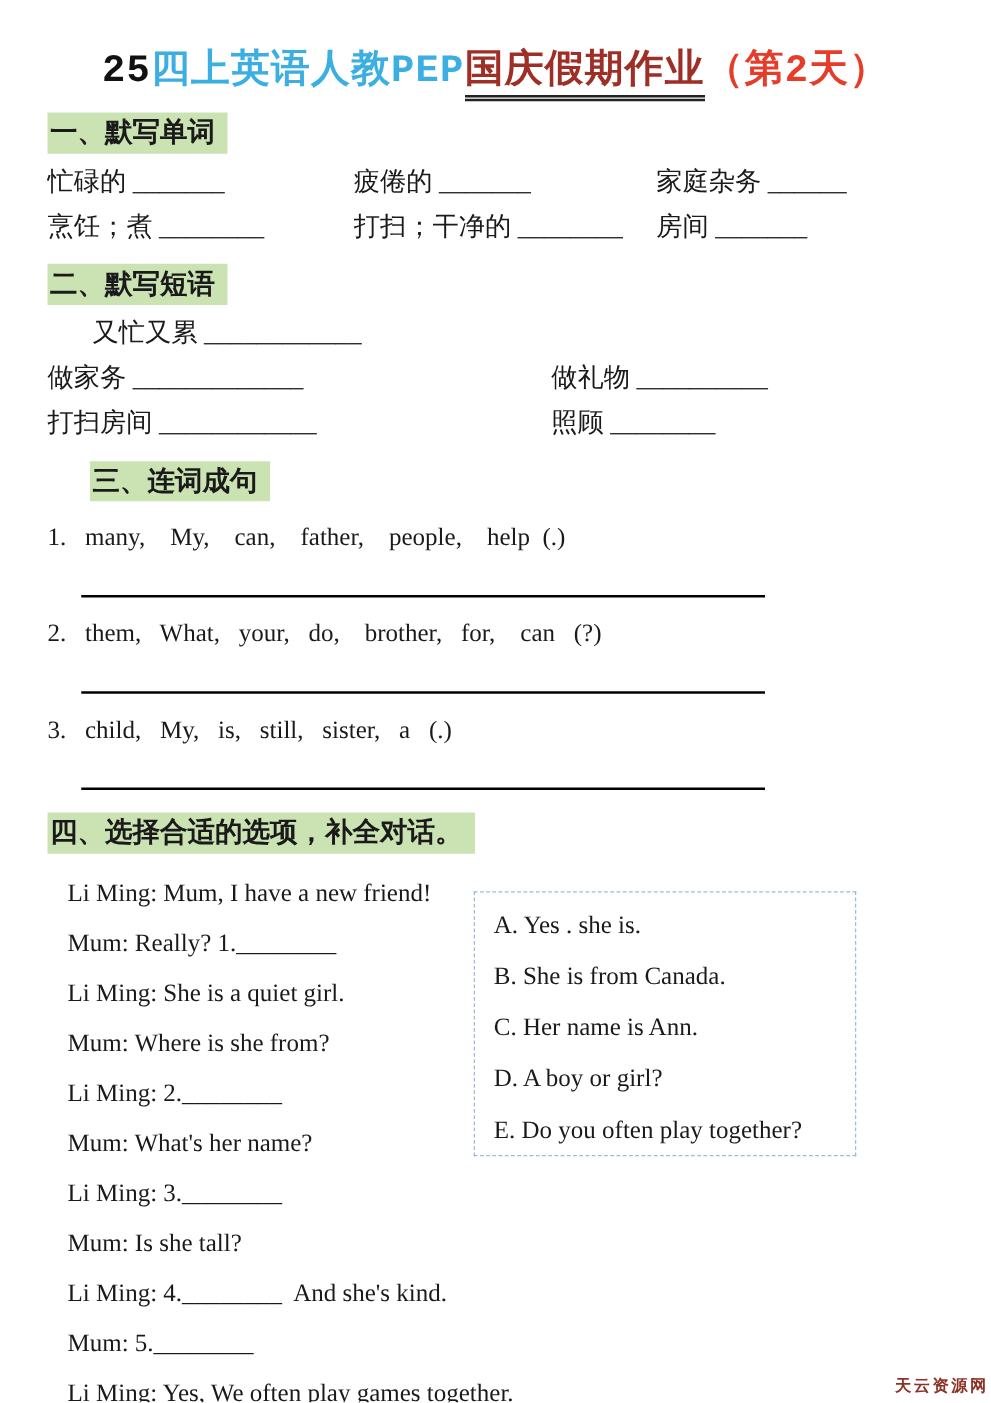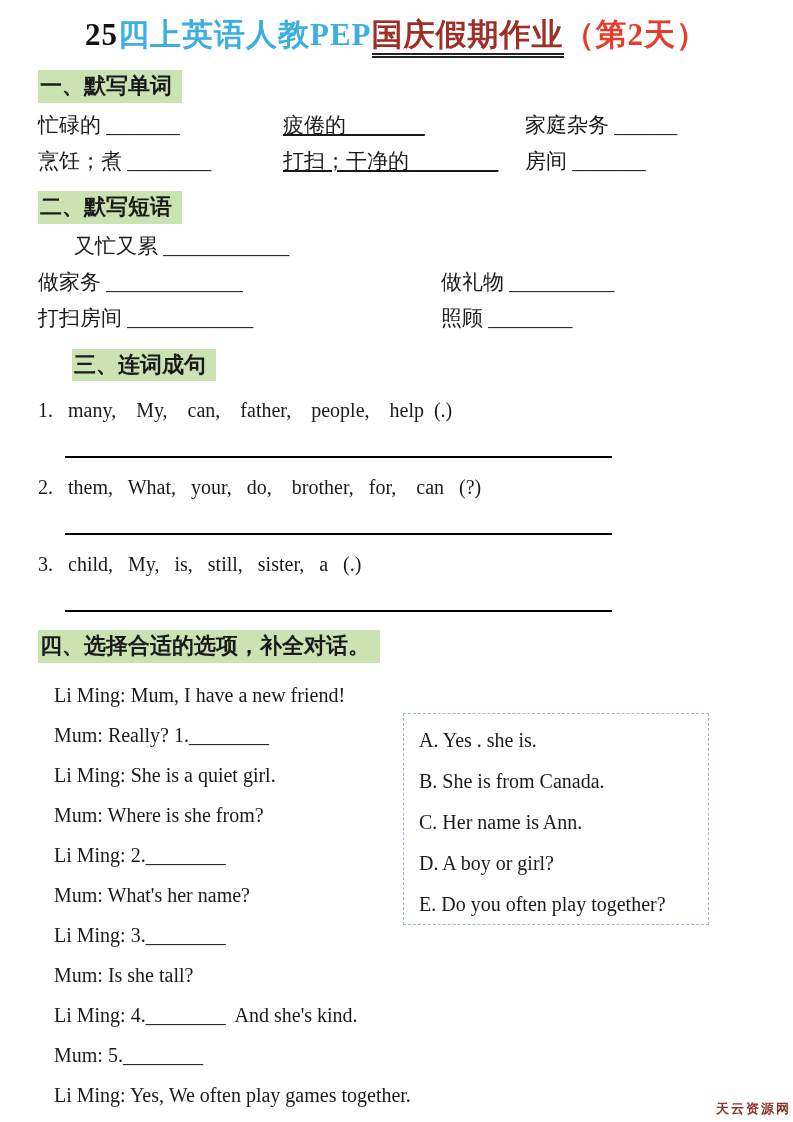--- a/index.html
+++ b/index.html
@@ -9,23 +9,23 @@
     background:#ffffff;
     overflow:hidden;
     font-family:"Liberation Serif","DejaVu Serif",serif;
     color:#1a1a1a;
   }
   .content{padding:0 38px;}
 
   
   .title{
     margin:0;
-    padding-top:14px;
+    padding-top:34px;
     text-align:center;
-    font-family:Liberation Serif, serif;
+    font-family:Liberation Mono, monospace;
     font-weight:bold;
     font-size:31px;
     letter-spacing:1px;
     white-space:nowrap;
   }
   .t-num{color:#111111;}
   .t-blue{color:#3BAEE2;}
   .t-dr{color:#9E2F26;border-bottom:5px double #222222;padding-bottom:1px;}
   .t-br{color:#E63C2A;}
 
@@ -47,21 +47,21 @@
   
   .w-row{
     display:flex;
     font-size:21px;
     margin-top:8px;
     line-height:1.35;
     white-space:pre;
     justify-content:space-between;
   }
   .s1 .c1{width:245px;}
-  .s1 .c2{width:242px;text-decoration:underline;}
+  .s1 .c2{width:242px;}
   .s1 .c3{flex:1;}
   .s2 .c1{width:367px;}
   .s2 .c2{flex:1;margin-left:36px;}
 
   
   .q{
     font-size:20px;
     margin-top:16px;
     white-space:pre;
     line-height:1.35;
@@ -79,21 +79,21 @@
   .d-line{
     font-size:20px;
     line-height:40px;
     white-space:pre;
     margin-left:16px;
   }
 
   
   .options-box{
     position:absolute;
-    left:403px;top:713px;
+    left:379px;top:713px;
     width:306px;height:212px;
     border:1px dashed #9DB8DA;
     box-sizing:border-box;
     padding:6px 0 0 15px;
   }
   .opt-line{
     font-size:20px;
     line-height:41px;
     white-space:pre;
   }

